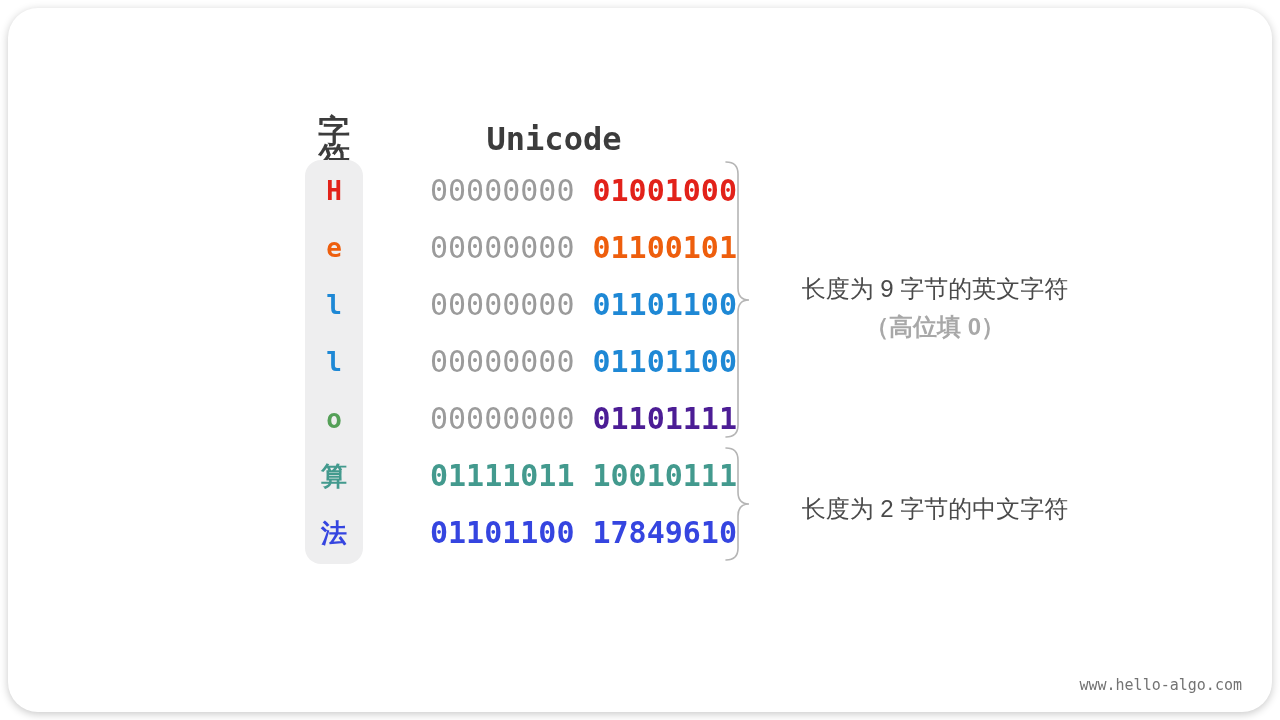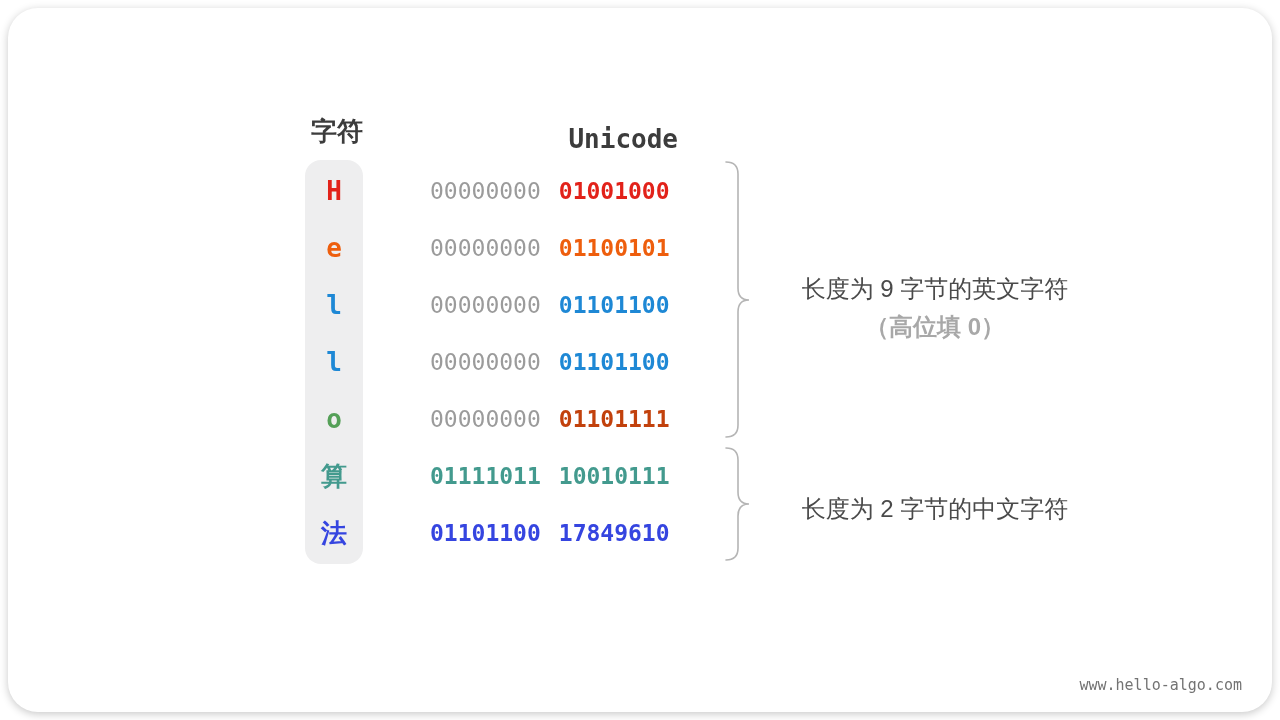--- a/index.html
+++ b/index.html
@@ -16,22 +16,22 @@
     left: 8px; top: 8px;
     width: 1264px; height: 704px;
     background: #ffffff;
     border-radius: 30px;
     box-shadow: 0 2px 9px rgba(0,0,0,0.22);
   }
   .col-header {
     position: absolute;
     height: 28px;
     line-height: 28px;
-    text-align: right;
-    font-size: 26px;
+    text-align: center;
+    font-size: 32px;
     font-weight: bold;
     color: #3c3c3c;
   }
   .char-header { left: 297px; top: 109px; width: 58px; }
   .unicode-header {
     left: 422px; top: 108px; width: 248px;
     font-family: "DejaVu Sans Mono", monospace;
     margin-top: 9px;
   }
   .char-pill {
@@ -51,21 +51,21 @@
     left: 297px; width: 58px;
     text-align: center;
     font-family: "DejaVu Sans Mono", "Liberation Mono", monospace;
     font-size: 26px;
     font-weight: bold;
   }
   .bits {
     position: absolute;
     left: 422px;
     font-family: "DejaVu Sans Mono", "Liberation Mono", monospace;
-    font-size: 23px;
+    font-size: 30px;
     white-space: nowrap;
   }
   .b2 { font-weight: bold; margin-left: 18px; }
   .b1.bold { font-weight: bold; }
   .brace-svg {
     position: absolute;
     left: 710px; top: 140px;
   }
   .brace-path {
     fill: none;
@@ -121,21 +121,21 @@
     <span class="bits"><span class="b1" style="color: rgb(155, 155, 155);">00000000</span><span class="b2" style="color: rgb(30, 136, 213);">01101100</span></span>
   </div>
 
   <div class="row" style="top:337px">
     <span class="char" style="color: rgb(30, 136, 213);">l</span>
     <span class="bits"><span class="b1" style="color: rgb(155, 155, 155);">00000000</span><span class="b2" style="color: rgb(30, 136, 213);">01101100</span></span>
   </div>
 
   <div class="row" style="top:394px">
     <span class="char" style="color: rgb(85, 160, 88);">o</span>
-    <span class="bits"><span class="b1" style="color: rgb(155, 155, 155);">00000000</span><span class="b2" style="color: #c2410c;">01101111</span></span>
+    <span class="bits"><span class="b1" style="color: rgb(155, 155, 155);">00000000</span><span class="b2" style="color: #4c1d95;">01101111</span></span>
   </div>
 
   <div class="row" style="top:451px">
     <span class="char" style="color: rgb(67, 154, 142);">算</span>
     <span class="bits"><span class="b1 bold" style="color: rgb(67, 154, 142);">01111011</span><span class="b2" style="color: rgb(67, 154, 142); text-align: right;">10010111</span></span>
   </div>
 
   <div class="row" style="top:508px">
     <span class="char" style="color: rgb(53, 69, 224);">法</span>
     <span class="bits"><span class="b1 bold" style="color: rgb(53, 69, 224);">01101100</span><span class="b2" style="color: rgb(53, 69, 224);">17849610</span></span>

